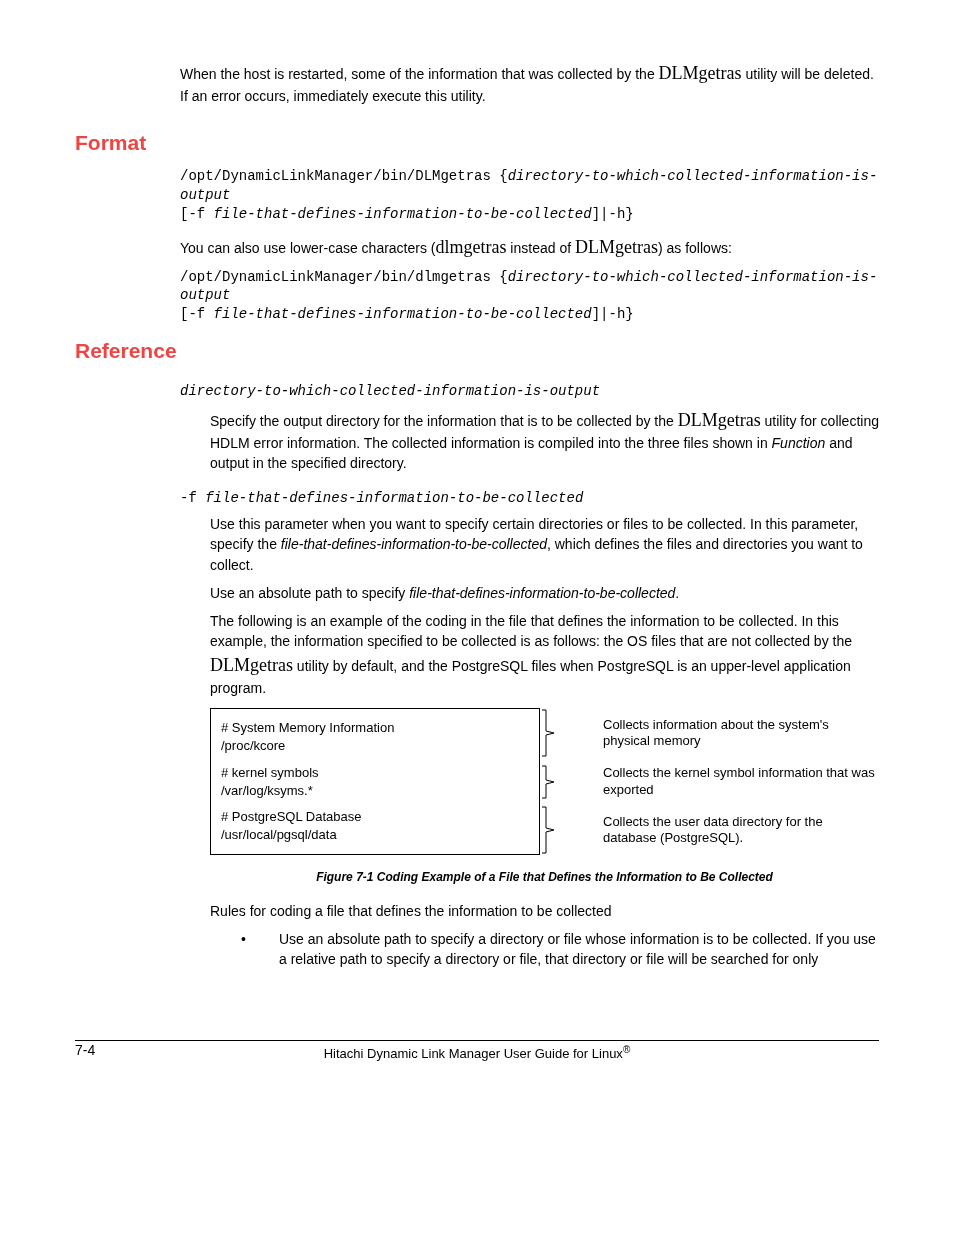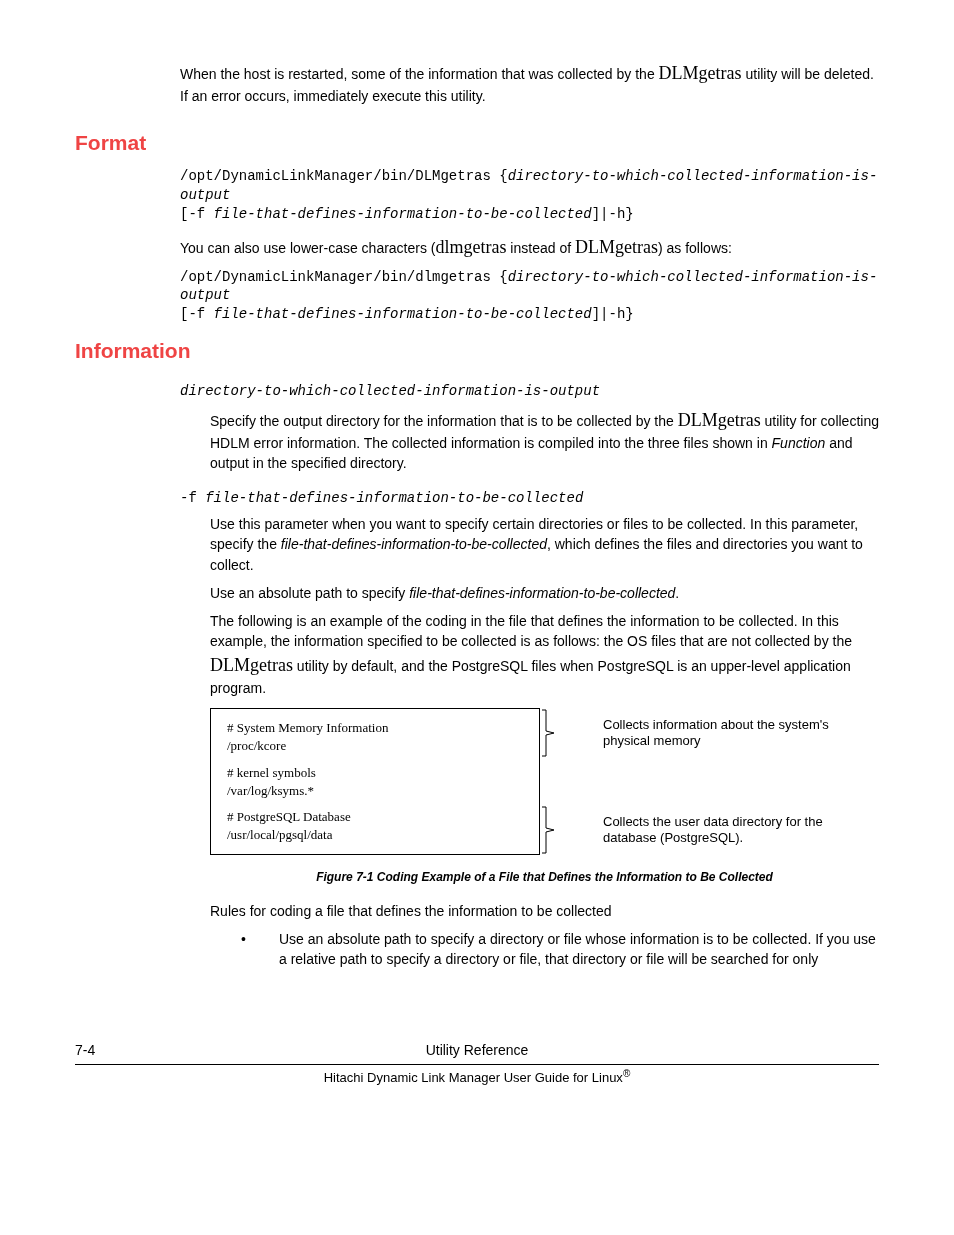--- a/index.html
+++ b/index.html
@@ -61,22 +61,22 @@
       margin-top: 10px;
       margin-bottom: 8px;
     }
     .figure-row {
       display: flex;
       align-items: stretch;
     }
     .fig-left-col {
       width: 330px;
       border: 1px solid #000;
-      padding: 10px 16px;
-      font-family: Liberation Serif, serif;
+      padding: 10px 10px;
+      font-family: Liberation Sans, sans-serif;
       font-size: 13px;
       line-height: 1.4;
       box-sizing: border-box;
       display: flex;
       flex-direction: column;
       justify-content: space-between;
     }
     .fig-group {
       margin-bottom: 8px;
     }
@@ -175,21 +175,21 @@
 
 <div class="body-para">
   <span>You can also use lower-case characters (</span><span class="mono">dlmgetras</span><span> instead of </span><span class="mono">DLMgetras</span><span>) as follows:</span>
 </div>
 
 <div class="code-block">
   <span>/opt/DynamicLinkManager/bin/dlmgetras {</span><span class="mono-italic">directory-to-which-collected-information-is-output</span><br>
   <span>[-f </span><span class="mono-italic">file-that-defines-information-to-be-collected</span><span>]|-h}</span>
 </div>
 
-<h2>Information</h2>
+<h2>Reference</h2>
 
 <div class="param-term">directory-to-which-collected-information-is-output</div>
 <div class="param-desc">
   <span>Specify the output directory for the information that is to be collected by the </span><span class="mono">DLMgetras</span><span> utility for collecting HDLM error information. The collected information is compiled into the three files shown in </span><span class="italic">Function</span><span> and output in the specified directory.</span>
 </div>
 
 <div class="param-term">
   <span style="font-style:normal">-f </span><span>file-that-defines-information-to-be-collected</span>
 </div>
 <div class="param-desc">
@@ -222,20 +222,28 @@
       <div class="annot-row">
         <div class="bracket">
           <svg width="22" height="50">
               <path d="M2 2 L6 2 L6 23 L14 25 L6 27 L6 48 L2 48" fill="none" stroke="#000" stroke-width="1"></path>
             </svg>
         </div>
         <div class="annot-text">Collects information about the system's physical memory</div>
       </div>
       <div class="annot-row">
         <div class="bracket">
+          <svg width="22" height="36">
+              <path d="M2 2 L6 2 L6 16 L14 18 L6 20 L6 34 L2 34" fill="none" stroke="#000" stroke-width="1"></path>
+            </svg>
+        </div>
+        <div class="annot-text">Collects the kernel symbol information that was exported</div>
+      </div>
+      <div class="annot-row">
+        <div class="bracket">
           <svg width="22" height="50">
               <path d="M2 2 L6 2 L6 23 L14 25 L6 27 L6 48 L2 48" fill="none" stroke="#000" stroke-width="1"></path>
             </svg>
         </div>
         <div class="annot-text">Collects the user data directory for the database (PostgreSQL).</div>
       </div>
     </div>
   </div>
 </div>
 
@@ -243,18 +251,17 @@
 
 <div class="param-desc">Rules for coding a file that defines the information to be collected</div>
 
 <div class="bullet-row">
   <div class="bullet-dot">•</div>
   <div class="bullet-text">Use an absolute path to specify a directory or file whose information is to be collected. If you use a relative path to specify a directory or file, that directory or file will be searched for only</div>
 </div>
 
 <div class="footer">
   <div class="page-num">7-4</div>
-  <div class="footer-line1">Utility Reference</div>
   <hr class="footer-rule">
   <div class="footer-line2">
     <span>Hitachi Dynamic Link Manager User Guide for Linux</span><span class="reg">®</span>
   </div>
 </div>
 
 </body></html>

